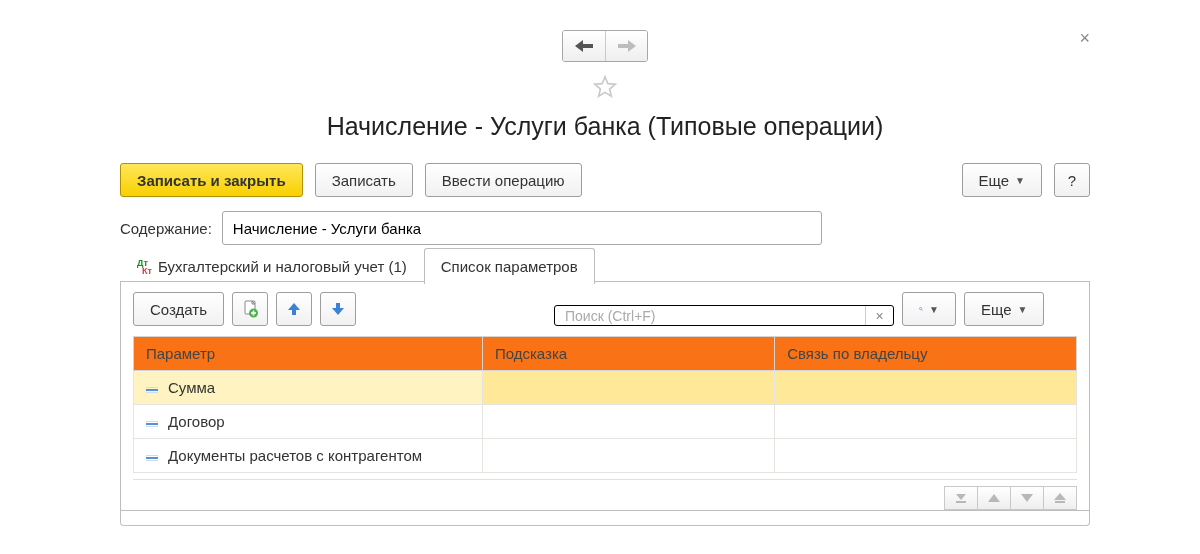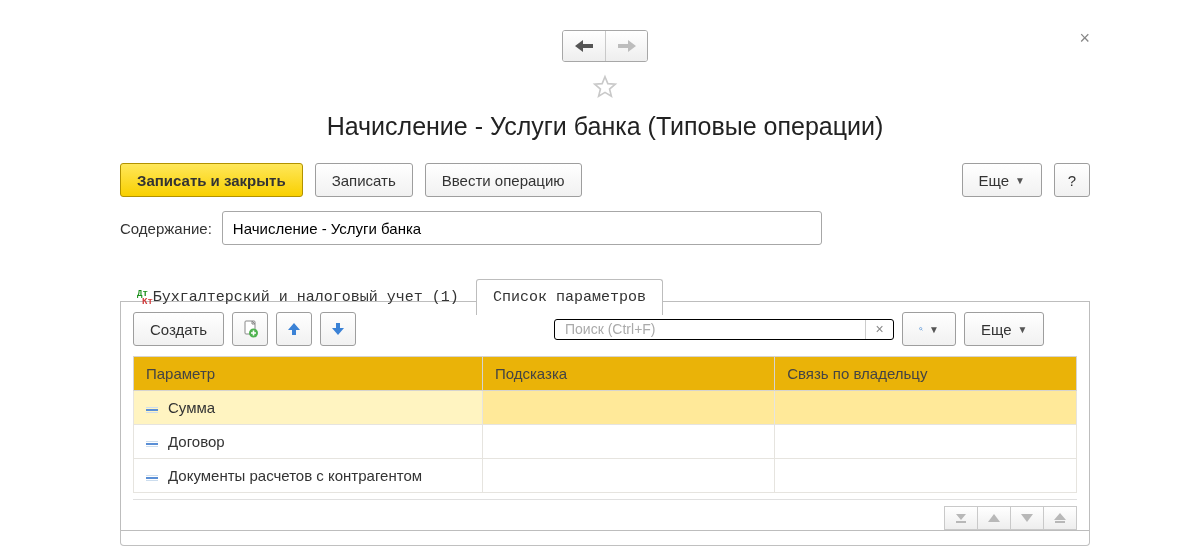--- a/index.html
+++ b/index.html
@@ -18,44 +18,44 @@
 
   
   .toolbar-row { display:flex; gap:12px; align-items:center; margin-bottom:14px; }
   .btn { height:34px; padding:16px 16px; border:1px solid #9e9e9e; border-radius:3px; background:linear-gradient(#fff,#f1f1f1); display:inline-flex; align-items:center; gap:6px; font-size:15px; color:#333; cursor:pointer; white-space:nowrap; }
   .btn.primary { background:linear-gradient(#ffe75a,#f9d000); border-color:#b29200; font-weight:bold; }
   .btn.icon-only{ padding:0; width:36px; justify-content:center; }
   .spacer { flex:1; }
   .caret { font-size:10px; color:#555; }
 
   
-  .field-row { display:flex; align-items:center; gap:10px; margin-bottom:20px; }
+  .field-row { display:flex; align-items:center; gap:10px; margin-bottom:0; }
   .field-label { font-size:15px; color:#333; }
   .text-input { flex:0 0 600px; height:34px; border:1px solid #a7a7a7; border-radius:3px; padding:0 10px; font-size:15px; }
 
   
   .tabs { display:flex; border-bottom:1px solid #bdbdbd; }
-  .tab { padding:9px 16px; border:1px solid transparent; border-bottom:none; display:flex; align-items:center; font-size:15px; cursor:pointer; position:relative; top:14px; color:#333;font-family:Liberation Mono, monospace;}
+  .tab { padding:9px 16px; border:1px solid transparent; border-bottom:none; display:flex; align-items:center; gap:6px; font-size:15px; cursor:pointer; position:relative; top:3px; color:#333;}
   .tab.active { border-color:#bdbdbd; background:#fff; border-radius:3px 3px 0 0; }
   .dtkt { font-size:9px; line-height:8px; font-weight:bold; }
   .dtkt .dt{ color:#1a8f1a; }
   .dtkt .kt{ color:#d23b3b; margin-left:5px; display:block;}
 
   
   .panel { border:1px solid #bdbdbd; border-top:none; padding:10px 12px 0 12px; }
-  .inner-toolbar { display:flex; align-items:center; gap:8px; margin-bottom:10px; }
+  .inner-toolbar { display:flex; align-items:flex-end; gap:8px; margin-bottom:10px; }
   .search-wrap { flex:0 0 340px; display:flex; align-items:center; border:1px solid #000000; border-radius:3px; height:21px; margin-left:190px;}
   .search-wrap input{ flex:1; border:none; outline:none; padding:0 10px; font-size:14px; color:#333; background:transparent; }
   .search-wrap input::placeholder{ color:#aaa; }
   .search-clear { width:28px; text-align:center; color:#888; border-left:1px solid #ccc; height:100%; display:flex; align-items:center; justify-content:center; cursor:pointer;}
   .mag-btn { width:54px; }
 
   
   table.grid { width:100%; border-collapse:collapse; }
-  table.grid th { text-align:left; font-weight:normal; font-size:15px; color:#444; background:#eab308; border:1px solid #d6d4d0; padding:8px 12px; }
+  table.grid th { text-align:left; font-weight:normal; font-size:15px; color:#444; background:#f97316; border:1px solid #d6d4d0; padding:8px 12px; }
   table.grid td { border:1px solid #e6e4df; padding:8px 12px; font-size:15px; color:#333; }
   tr.selected td { background:#ffe999; }
   tr.selected td:first-child { background:#fff4c1;margin-left:8px; }
   .row-icon { display:inline-block; width:12px; height:4px; vertical-align:middle; margin-right:10px;}
   .row-icon svg{display:block;}
 
   
   .footer-nav { display:flex; justify-content:flex-end; padding:6px 0 0 0; gap:0; border-top:1px solid #e0e0e0; margin-top:6px; }
   .footer-nav .fbtn { width:34px; height:24px; border:1px solid #c9c9c9; background:linear-gradient(#fff,#eee); display:flex; align-items:center; justify-content:center; cursor:pointer; margin-left:-1px; }
   .footer-nav .fbtn svg path{ fill:#b8b8b8; }

